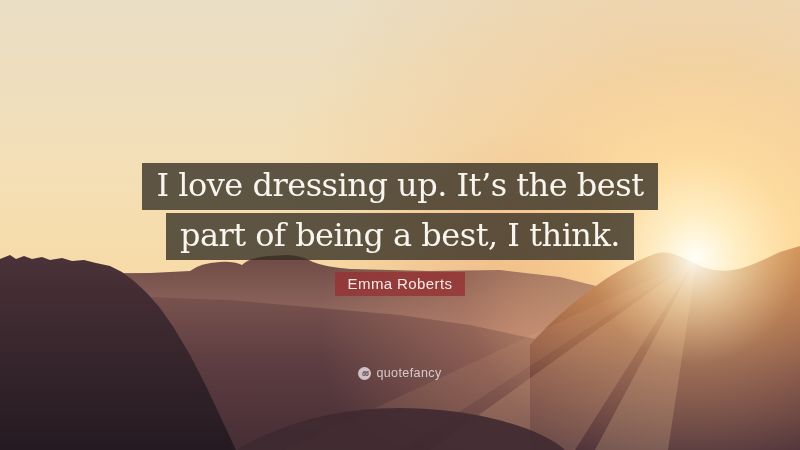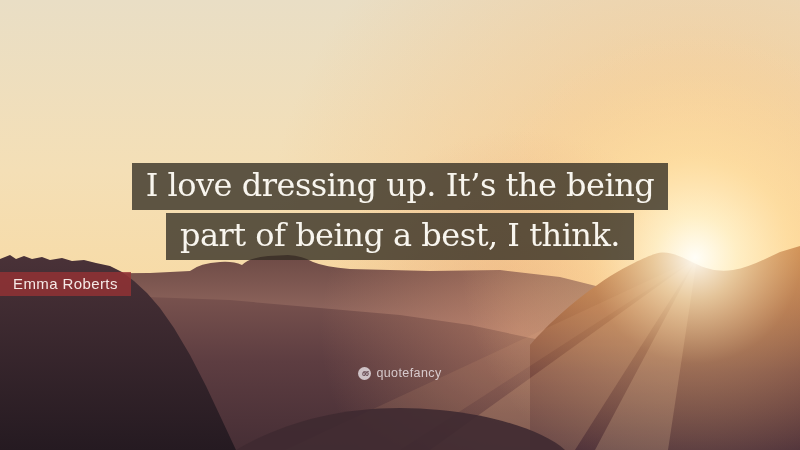--- a/index.html
+++ b/index.html
@@ -20,21 +20,21 @@
     color:var(--quote-text,#f8f5ee);
     font-family:"DejaVu Serif","Liberation Serif",serif;
     font-size:32px;line-height:1.28;
     padding:2px 14px 4px 14px;
     letter-spacing:-0.5px;
     white-space:nowrap;
   }
   
   .attr{
     position:absolute;left:0;right:0;top:272px;
-    text-align:left;line-height:0;
+    text-align:center;line-height:0;
   }
   .attr-badge{
     display:inline-block;
     background:var(--attr-box-bg,rgba(150,50,52,.8));
     color:var(--attr-text,#f5e9e6);
     font-size:15px;line-height:1.55;
     padding:0 13px 1px 13px;
     letter-spacing:.4px;
   }
   
@@ -130,21 +130,21 @@
              L84,260 L96,263 L110,266 L122,272 L134,281 L147,293 L160,308 L174,328
              L190,355 L206,386 L222,420 L236,450 L0,450 Z" fill="url(#leftCliff)"></path>
 
     <path d="M236,450 C290,418 360,402 440,410 C500,416 545,432 565,450 Z" fill="#3f2a31" opacity="0.9"></path>
 
     <rect width="800" height="450" fill="url(#sunCore)"></rect>
   </svg>
 
   <div class="quote">
     <div class="qline-row">
-      <span class="qline">I love dressing up. It’s the being</span>
+      <span class="qline">I love dressing up. It’s the best</span>
     </div>
     <div class="qline-row">
       <span class="qline">part of being a best, I think.</span>
     </div>
   </div>
 
   <div class="attr">
     <span class="attr-badge">Emma Roberts</span>
   </div>
 

